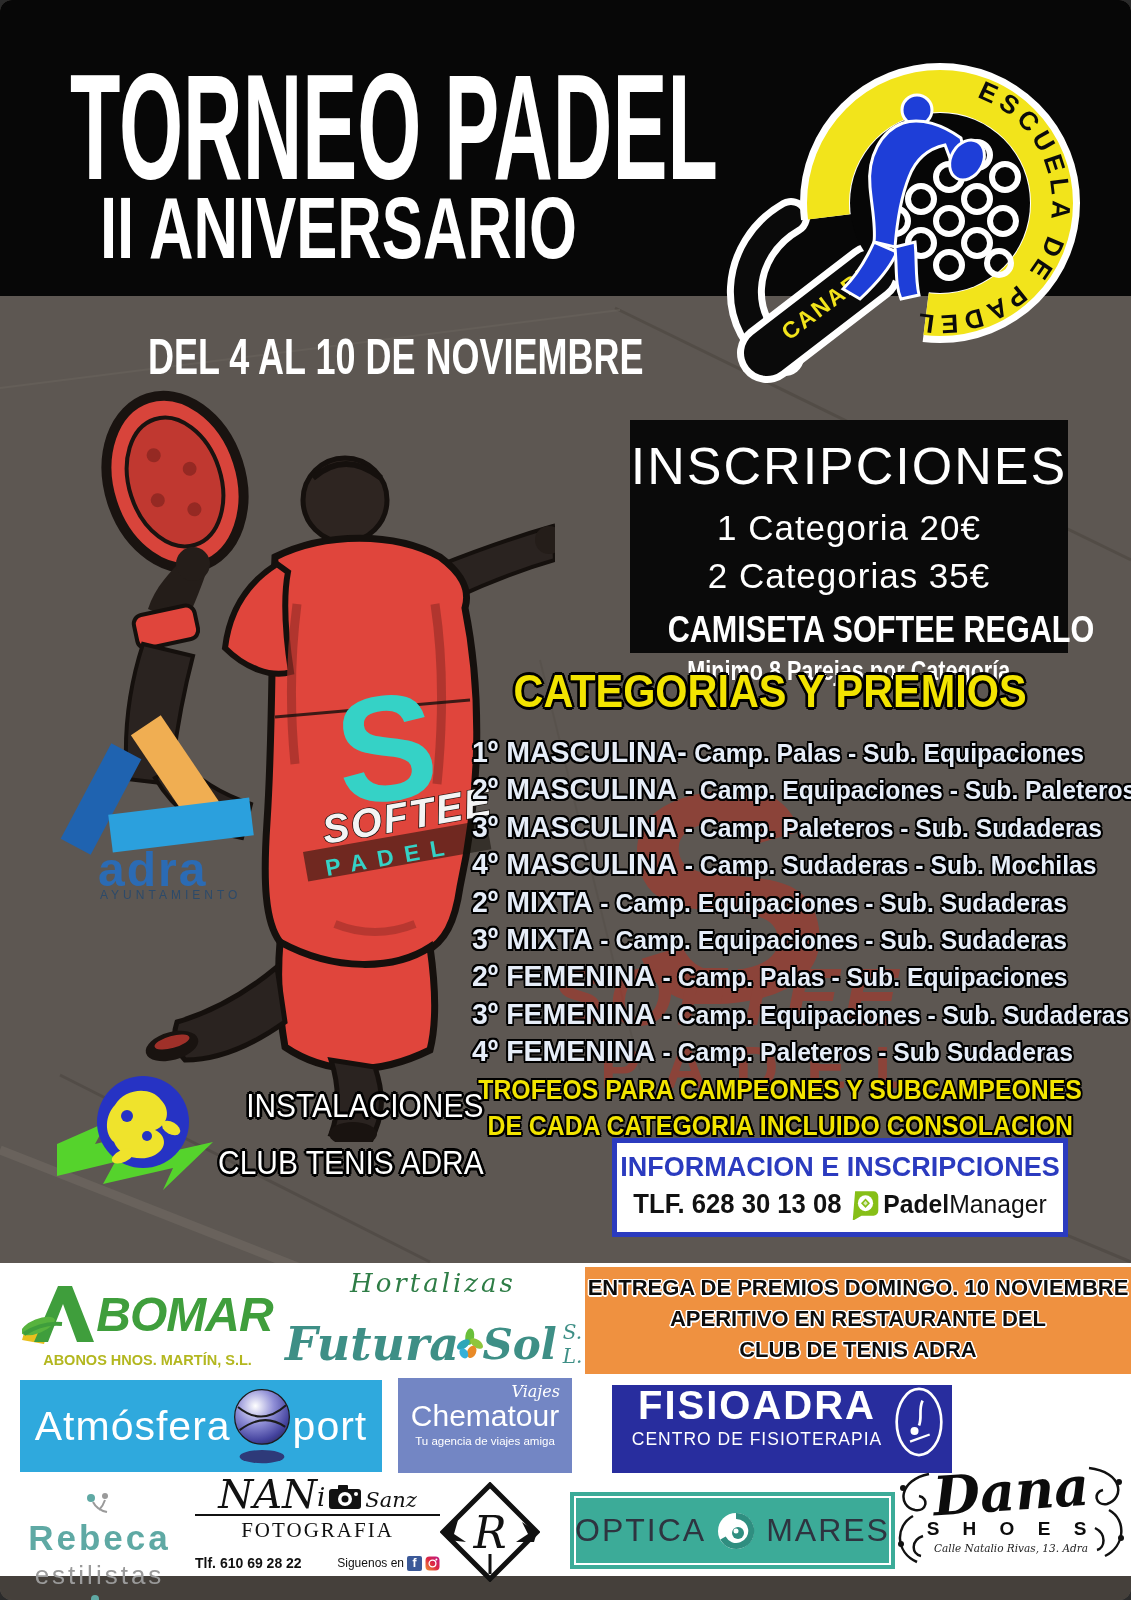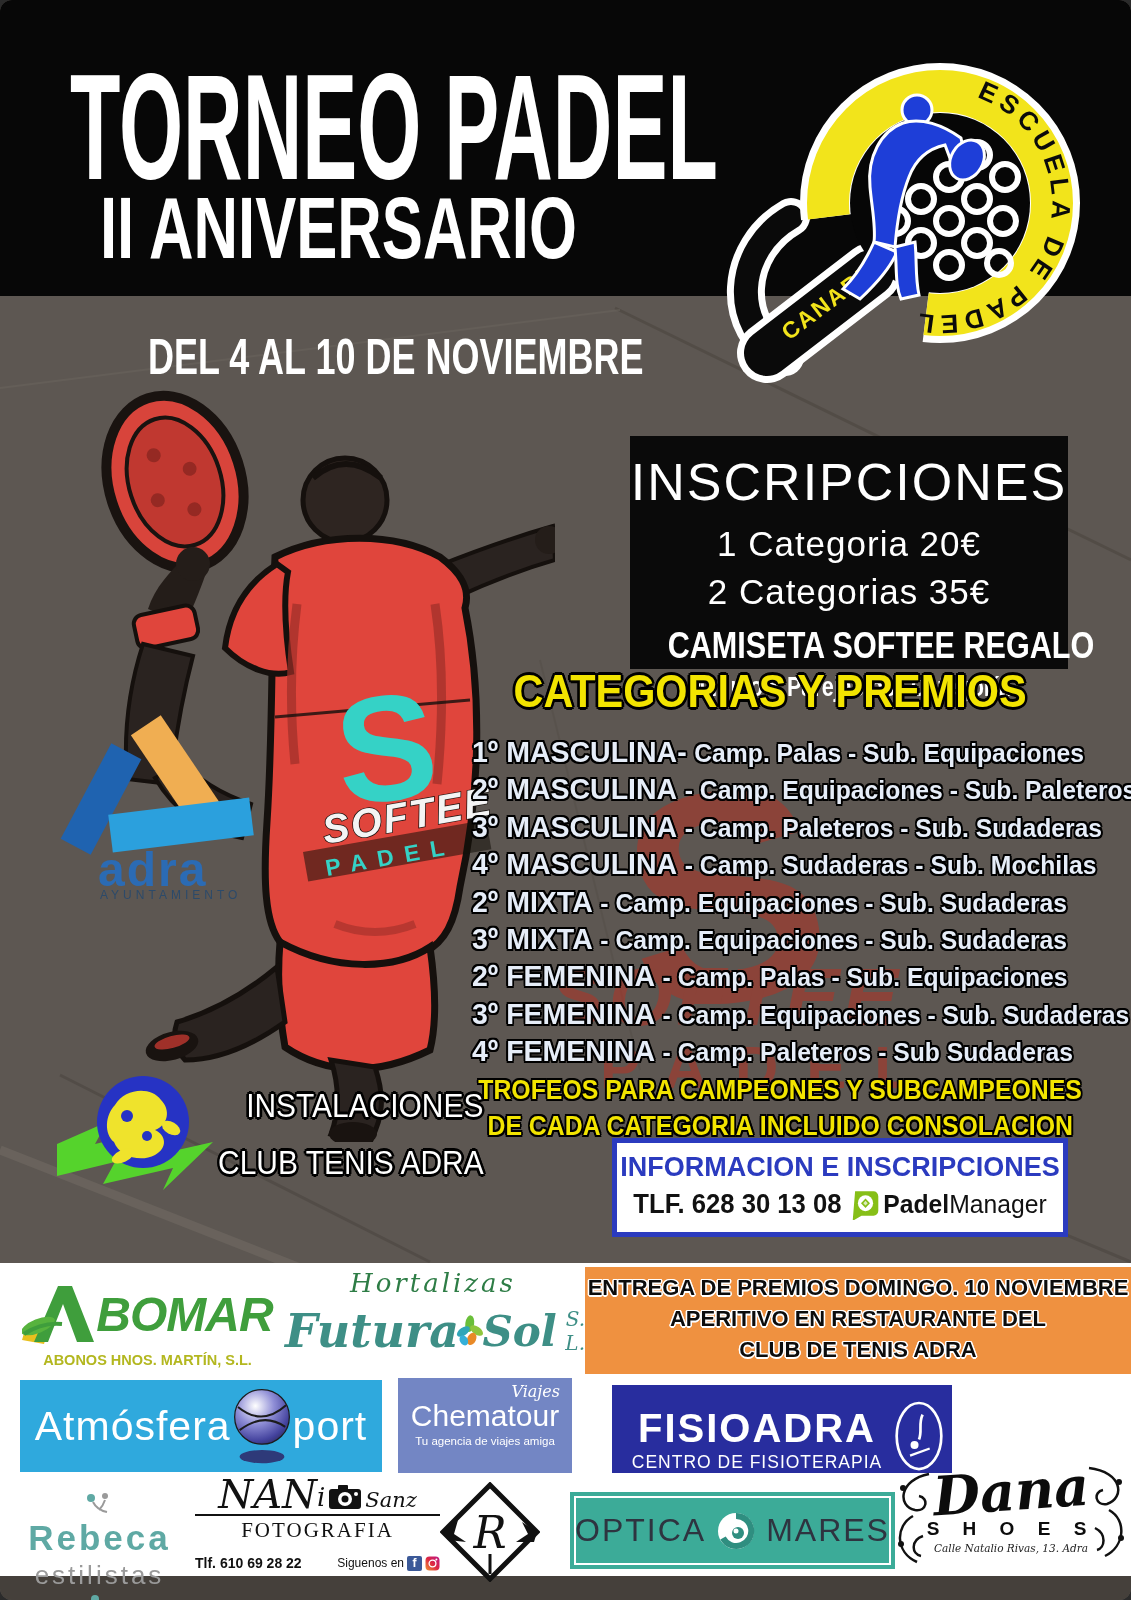--- a/index.html
+++ b/index.html
@@ -25,21 +25,21 @@
   .black-band{left:0;top:0;width:1131px;height:296px;background:#070707;}
   .title{left:70px;top:52px;color:#fff;font-weight:bold;font-size:150px;line-height:1;}
   .title .cond{transform:scale(.55,1);}
   .subtitle{left:100px;top:184px;color:#fff;font-weight:bold;font-size:88px;line-height:1;}
   .subtitle .cond{transform:scale(.70,1);}
   .date-line{left:148px;top:328px;color:#fff;font-weight:bold;font-size:50px;z-index:5;}
   .date-line .cond{transform:scale(.72,1);}
 
   
   .insc-box{left:630px;top:420px;width:438px;height:233px;background:#0a0a0a;color:#fff;
-            text-align:center;z-index:4;padding-top:16px;margin-top:16px;}
+            text-align:center;z-index:4;padding-top:16px;}
   .insc-title{font-size:52px;font-weight:400;letter-spacing:2px;}
   .insc-line{font-size:35px;font-weight:400;margin-top:12px;letter-spacing:1px;}
   .insc-line+.insc-line{margin-top:8px;}
   .insc-camiseta{font-size:36px;font-weight:bold;margin-top:13px;}
   .insc-camiseta .cond{transform:scale(.85,1);transform-origin:center top;}
   .insc-minimo{font-size:27px;font-weight:bold;margin-top:5px;}
   .insc-minimo .cond{transform:scale(.8,1);transform-origin:center top;}
 
   
   .cat-title{left:460px;top:664px;width:620px;text-align:center;color:#f2e400;
@@ -77,42 +77,42 @@
   .band{left:0;top:1263px;width:1131px;height:313px;background:#fff;z-index:3;}
   .bottom-strip{left:0;top:1576px;width:1131px;height:24px;background:#45403b;z-index:4;}
 
   .abomar{left:20px;top:1278px;width:255px;text-align:center;z-index:5;}
   .abomar-row{display:flex;align-items:center;justify-content:center;}
   .abomar-name{color:#3f9e3c;font-weight:bold;font-style:italic;font-size:48px;letter-spacing:-1px;}
   .abomar-sub{color:#b3b71f;font-weight:bold;font-size:14.5px;margin-top:2px;}
 
   .futurasol{left:285px;top:1268px;width:300px;z-index:5;font-family:"DejaVu Serif",serif;}
   .fs-top{font-style:italic;color:#2e7d46;font-size:26px;letter-spacing:3px;margin-left:65px;}
-  .fs-row{display:flex;align-items:center;margin-top:2px;text-align:right;}
+  .fs-row{display:flex;align-items:center;margin-top:15px;}
   .fs-name{font-style:italic;font-weight:bold;color:#3e8f86;font-size:46px;}
   .fs-sol{font-style:italic;font-weight:bold;color:#3e8f86;font-size:42px;}
   .fs-sl{font-style:italic;color:#3e8f86;font-size:20px;margin-left:6px;}
 
   .entrega{left:585px;top:1267px;width:546px;height:107px;background:#ef9140;z-index:5;
            text-align:center;color:#0c0c0c;font-weight:bold;font-size:22px;line-height:31px;
            padding-top:5px;}
 
   .atmosfera{left:20px;top:1380px;width:362px;height:92px;background:#2fa9dd;z-index:5;
              display:flex;align-items:center;justify-content:center;color:#fff;}
   .atm-txt{font-size:41px;font-weight:400;letter-spacing:1px;}
 
   .chematour{left:398px;top:1378px;width:174px;height:95px;background:#7386c4;z-index:5;
              color:#fff;text-align:center;}
   .chem-viajes{font-family:"DejaVu Serif",serif;font-style:italic;font-size:16px;
                text-align:right;padding:4px 12px 0 0;}
   .chem-name{font-weight:normal;font-size:30px;margin-top:-2px;}
   .chem-tag{font-size:11.5px;margin-top:2px;}
 
   .fisioadra{left:612px;top:1385px;width:340px;height:88px;background:#282d9e;z-index:5;
-             display:flex;align-items:flex-end;color:#fff;padding:0 8px;}
+             display:flex;align-items:flex-start;color:#fff;padding:0 8px;}
   .fisio-col{flex:1;text-align:center;}
   .fisio-name{font-size:40px;font-weight:600;letter-spacing:2px;line-height:1;}
   .fisio-sub{font-size:17.5px;letter-spacing:1px;margin-top:4px;}
 
   .rebeca{left:12px;top:1492px;width:175px;text-align:center;z-index:5;}
   .rebeca-name{color:#5fa9a4;font-size:35px;font-weight:bold;letter-spacing:3px;}
   .rebeca-sub{color:#9a9a9a;font-size:26px;letter-spacing:3px;margin-top:2px;}
 
   .nani{left:195px;top:1476px;width:245px;z-index:5;color:#111;}
   .nani-row{display:flex;align-items:flex-end;justify-content:center;

